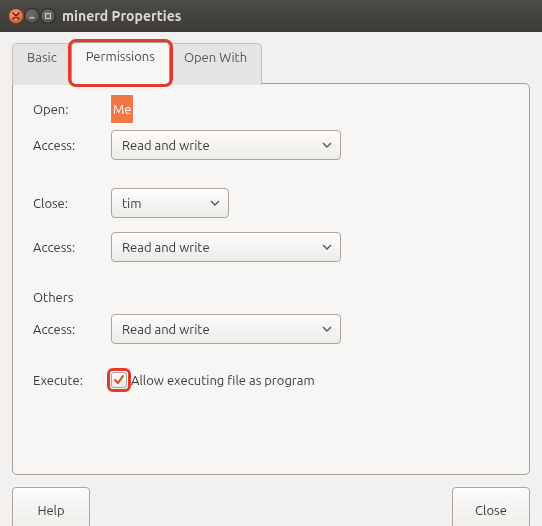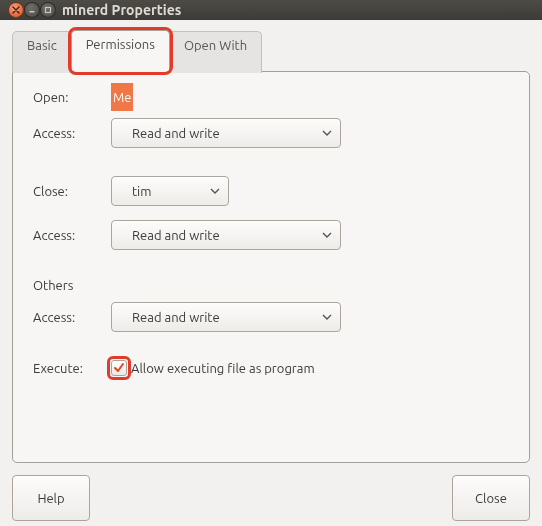--- a/index.html
+++ b/index.html
@@ -8,21 +8,21 @@
     font-size: 13px;
     color: #3c3c3c;
     background: #f2f1f0;
     width: 542px;
     height: 526px;
     overflow: hidden;
   }
 
   
   .titlebar {
-    height: 20px;
+    height: 32px;
     background: linear-gradient(to bottom, #4c4b46, #3c3b37);
     display: flex;
     align-items: center;
     padding: 0 8px;
   }
   .win-btn {
     width: 16px; height: 16px;
     border-radius: 50%;
     border: 1px solid rgba(0,0,0,0.5);
     display: flex; align-items: center; justify-content: center;
@@ -124,21 +124,21 @@
 
   
   .combo {
     display: inline-flex;
     align-items: center;
     justify-content: space-between;
     height: 30px;
     background: linear-gradient(to bottom, #fdfcfb, #eeece9);
     border: 1px solid #aba59e;
     border-radius: 4px;
-    padding: 0 8px 0 20px;
+    padding: 0 8px 0 10px;
     box-shadow: inset 0 1px 0 #fff;
     cursor: pointer;
     color: #3c3c3c;
     gap: 16px;
   }
   .combo.wide { width: 230px; }
   .combo.narrow { width: 118px; }
   .combo .chev {
     margin-left: 10px;
   }

